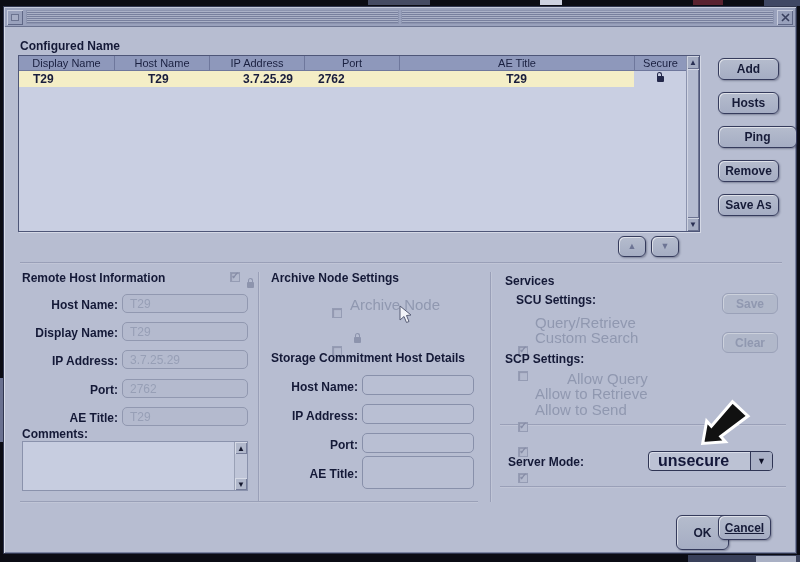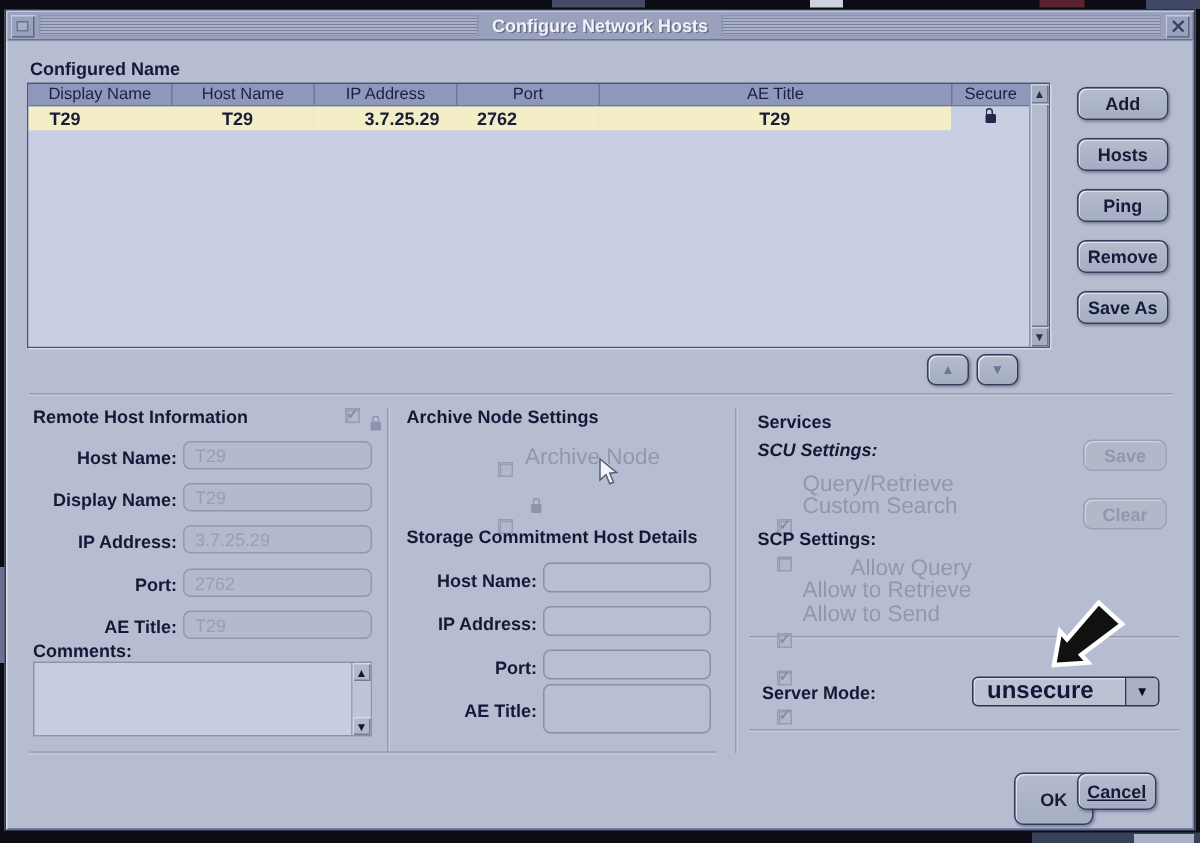--- a/index.html
+++ b/index.html
@@ -115,21 +115,20 @@
   <div class="abs" style="left:688px;top:555px;width:112px;height:7px;background:#39405a;"></div>
   <div class="abs" style="left:756px;top:556px;width:40px;height:6px;background:#a9b0c4;"></div>
 
   <div class="abs dialog"></div>
 
   <div class="abs titlebar">
     <div class="tb-btn">
       <div class="menu-glyph"></div>
     </div>
     <div class="grooves"></div>
-    <div class="title-text">Configure Network Hosts</div>
     <div class="grooves"></div>
     <div class="tb-btn">
       <svg width="9" height="9">
         <path d="M1 1 L8 8 M8 1 L1 8" stroke="#39405f" stroke-width="1.6"></path>
       </svg>
     </div>
   </div>
 
   <div class="abs lbl" style="left:20px;top:39px;">Configured Name</div>
 
@@ -161,21 +160,21 @@
         </div>
       <div class="sb-thumb"></div>
       <div class="sb-btn">
           <span>▼</span>
         </div>
     </div>
   </div>
 
   <div class="abs btn" style="left:718px;top:58px;width:61px;height:22px;">Add</div>
   <div class="abs btn" style="left:718px;top:92px;width:61px;height:22px;">Hosts</div>
-  <div class="abs btn" style="left:718px;top:126px;width:61px;height:22px;">Ping</div>
+  <div class="abs btn" style="left:718px;top:126px;width:79px;height:22px;">Ping</div>
   <div class="abs btn" style="left:718px;top:160px;width:61px;height:22px;">Remove</div>
   <div class="abs btn" style="left:718px;top:194px;width:61px;height:22px;">Save As</div>
 
   <div class="abs btn" style="left:618px;top:236px;width:28px;height:21px;">
     <span class="arrow-glyph">▲</span>
   </div>
   <div class="abs btn" style="left:651px;top:236px;width:28px;height:21px;">
     <span class="arrow-glyph">▼</span>
   </div>
 
@@ -242,21 +241,21 @@
   <div class="abs field enabled" style="left:362px;top:433px;width:112px;height:20px;"></div>
 
   <div class="abs rlab" style="left:258px;top:467px;width:100px;">AE Title:</div>
   <div class="abs field enabled" style="left:362px;top:456px;width:112px;height:33px;"></div>
 
   <svg class="abs" style="left:399px;top:305px;" width="14" height="20">
     <path d="M1 1 L1 15 L5 11.5 L7.5 17.5 L10 16.5 L7.5 10.5 L12 10 Z" fill="#f2f3f8" stroke="#565c75" stroke-width="1"></path>
   </svg>
 
   <div class="abs lbl" style="left:505px;top:274px;">Services</div>
-  <div class="abs lbl" style="left:505px;top:293px;font-style:italic;">SCU Settings:</div>
+  <div class="abs lbl" style="left:516px;top:293px;">SCU Settings:</div>
 
   <div class="abs chk" style="left:518px;top:316px;">
     <span class="mark">✓</span>
   </div>
   <div class="abs gray-lbl" style="left:535px;top:314px;">Query/Retrieve</div>
   <div class="abs chk" style="left:518px;top:331px;">
     <span class="mark"></span>
   </div>
   <div class="abs gray-lbl" style="left:535px;top:329px;">Custom Search</div>
 

